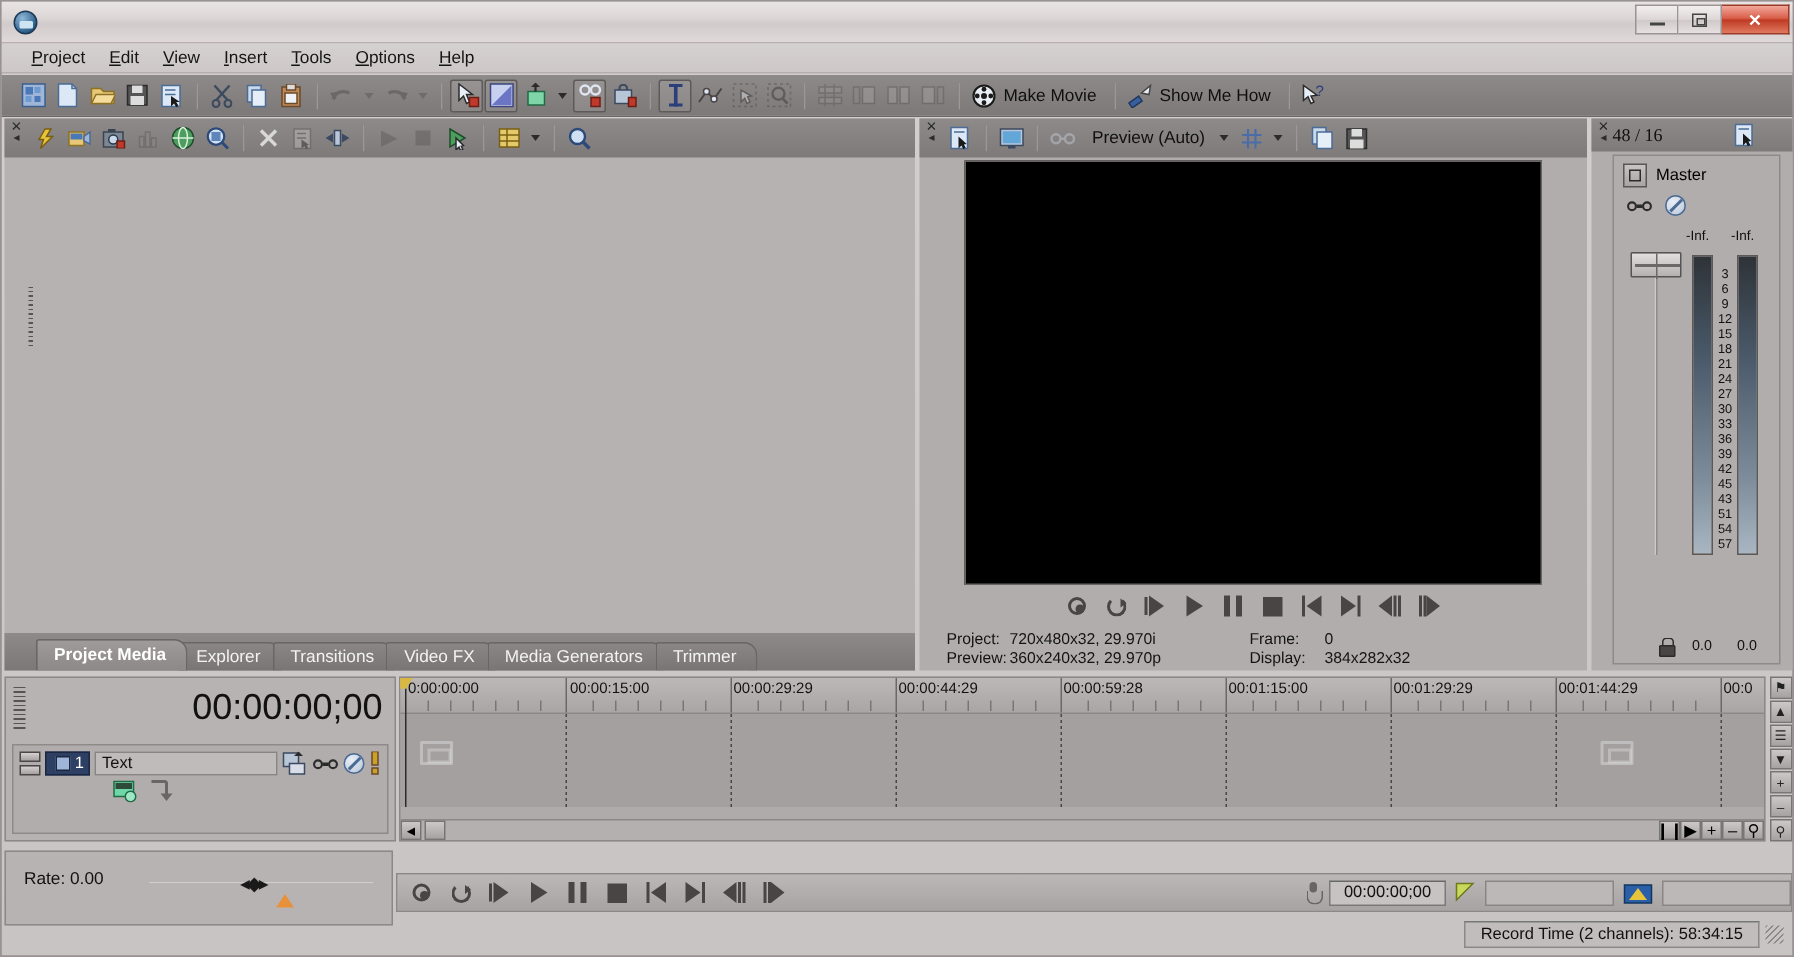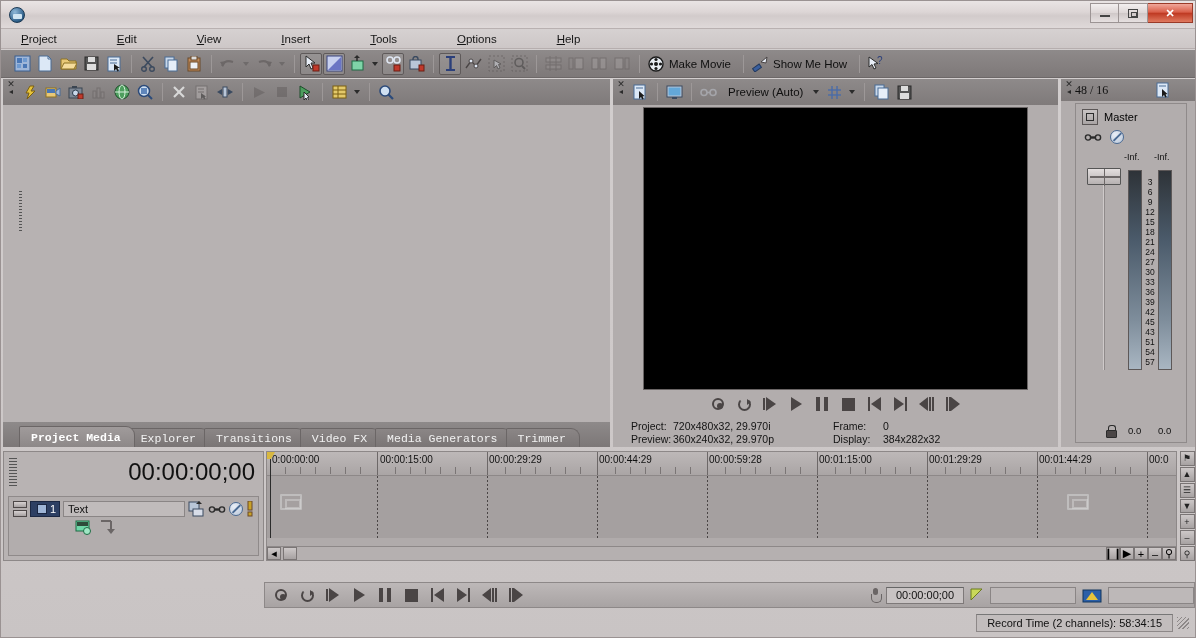--- a/index.html
+++ b/index.html
@@ -59,21 +59,20 @@
   .glyph-min { display:block; width: 10px; height: 2px; background:#444; margin-top:6px;}
   .glyph-max { display:block; width: 10px; height: 9px; border:1px solid #444; position:relative;}
   .glyph-max::before{content:"";position:absolute;left:2px;top:2px;width:4px;height:3px;border:1px solid #444;}
 
   
   .menubar {
     position: absolute; left: 0; top: 28px; width: 1196px; height: 20px;
     background: linear-gradient(to bottom, #d6d1d1, #cdc7c7);
     display: flex; align-items: center; padding-left: 12px;
     border-bottom: 1px solid #b6aeae;
-    gap: 44px;
   }
   .menu-item {
     padding: 2px 8px; font-size: 11.5px; color: #151515; cursor: default;
   }
   .menu-item u { text-decoration: underline; }
 
   
   .toolbar {
     position: absolute; left: 0; top: 49px; width: 1196px; height: 28px;
     background: linear-gradient(to bottom, #8e8a8a 0%, #868181 50%, #7e7979 100%);
@@ -154,21 +153,21 @@
   }
   .ico-folder::before{
     content:"";position:absolute;left:0;top:-3px;width:6px;height:3px;
     background:#e7ca76;border:1px solid #8d7224;border-bottom:none;border-radius:1px 1px 0 0;
   }
 
   
   .tabstrip {
     position:absolute; left:2px; top:421px; width: 607px; height: 25px;
     background: linear-gradient(to bottom, #8e8a8a, #7c7777);
-    display:flex; align-items:flex-end; padding-left: 16px; font-family: Liberation Mono, monospace;
+    display:flex; align-items:flex-end; padding-left: 21px;
   }
   .tab {
     height: 19px; padding: 0 13px 0 11px; margin-right: -6px;
     display:flex; align-items:center;
     font-size: 11.5px; color:#f2f2f2;
     background: linear-gradient(to bottom,#8b8686,#7a7575);
     border: 1px solid #6b6666; border-bottom:none;
     border-radius: 2px 9px 0 0;
     transform: skewX(0deg);
     position:relative;
@@ -1162,20 +1161,26 @@
       <div class="rr-btn">⚑</div>
       <div class="rr-btn">▲</div>
       <div class="rr-btn">☰</div>
       <div class="rr-btn">▼</div>
       <div class="rr-btn">+</div>
       <div class="rr-btn">–</div>
       <div class="rr-btn">⚲</div>
     </div>
   </div>
 
+  <div class="rate-box">
+    <span class="rate-lbl">Rate: 0.00</span>
+    <div class="rate-rail"></div>
+    <span class="rate-thumb">◂◆▸</span>
+    <span class="rate-tri"></span>
+  </div>
 
   <div class="bottom-transport">
     <div class="tp">
         <i class="g-rec"></i>
       </div>
     <div class="tp">
         <i class="g-loop"></i>
       </div>
     <div class="tp">
         <i class="g-playst"></i>

